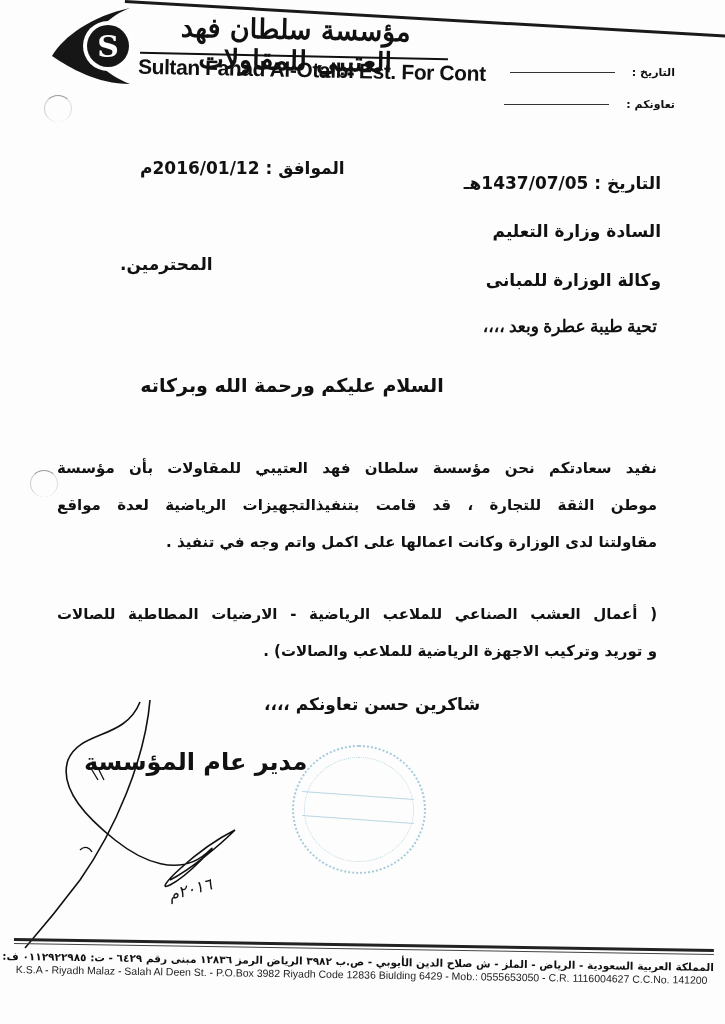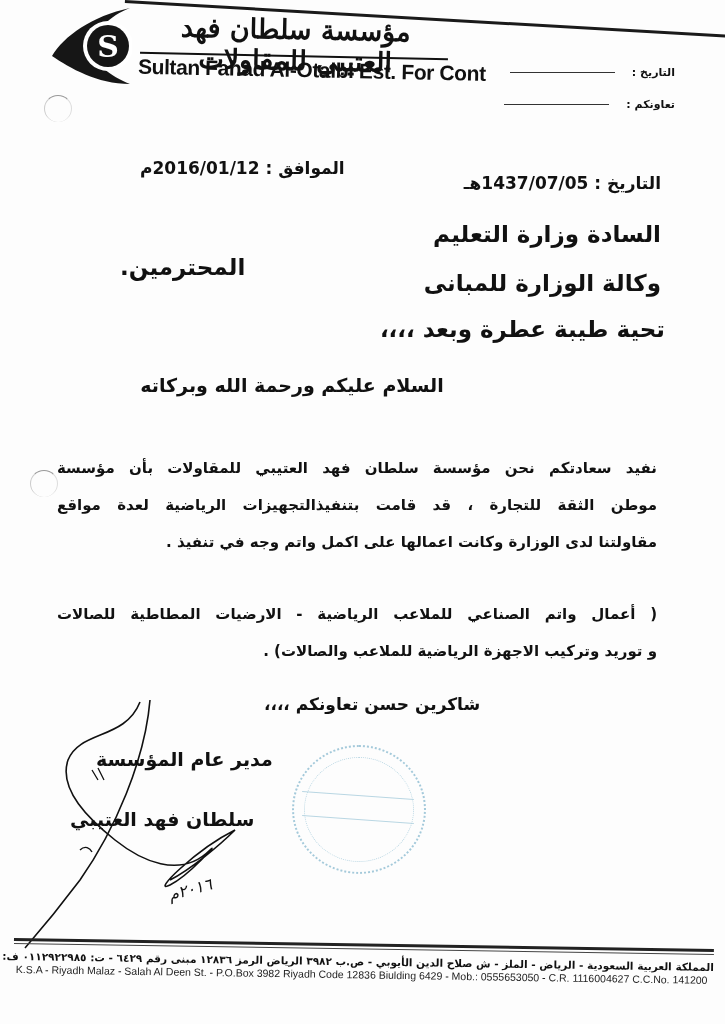--- a/index.html
+++ b/index.html
@@ -18,21 +18,21 @@
   .logo { position: absolute; left: 52px; top: 6px; width: 80px; height: 80px; }
   .brand-ar { position: absolute; left: 143px; top: 14px; width: 305px; font-size: 27px; font-family: "DejaVu Serif", serif; font-weight: bold; text-align: center; direction: rtl; letter-spacing: -0.5px; transform: rotate(1.2deg); }
   .brand-rule { position: absolute; left: 140px; top: 55px; width: 308px; height: 2px; background: #111; transform: rotate(1.2deg); }
   .brand-en { position: absolute; left: 138px; top: 58px; width: 315px; font-family: "Liberation Sans", sans-serif; font-weight: bold; font-size: 21px; letter-spacing: -0.4px; transform: rotate(1.2deg); white-space: nowrap; }
 
   .meta-row { position: absolute; right: 50px; display: flex; align-items: center; gap: 17px; direction: rtl; font-size: 11px; font-weight: bold; }
   .meta-line { width: 105px; height: 1px; background: #333; }
 
   .punch { position: absolute; width: 26px; height: 26px; border-radius: 50%; border-top: 1px solid #999; border-left: 1px solid #ccc; border-right: 1px solid #ddd; border-bottom: none; }
 
-  .body-text { font-size: 23px; }
+  .body-text { font-size: 17px; }
   .para { position: absolute; right: 68px; width: 600px; direction: rtl; text-align: justify; text-align-last: justify; font-size: 15px; font-weight: bold; line-height: 37px; margin-top: 20px; }
   .para .line { display: block; white-space: nowrap; }
 
   
   .stamp { position: absolute; left: 292px; top: 745px; width: 130px; height: 125px; border-radius: 50%; border: 2px dotted #7fb4cc; opacity: 0.7; }
   .stamp::before { content: ""; position: absolute; inset: 10px; border-radius: 50%; border: 1px dotted #9cc6d8; }
   .stamp-line { position: absolute; left: 8px; width: 112px; height: 1px; background: #9cc6d8; }
 
   
   .foot-rule1 { position: absolute; left: 14px; top: 938px; width: 700px; height: 3px; background: #222; transform-origin: 0 0; transform: rotate(0.9deg); }
@@ -69,39 +69,38 @@
 
   <div class="punch" style="left:44px; top:95px;"></div>
   <div class="punch" style="left:30px; top:470px;"></div>
 
   <div class="abs ar body-text" style="right:64px; top:173px; font-size:17px;">التاريخ : 1437/07/05هـ</div>
   <div class="abs ar body-text" style="left:140px; top:158px; font-size:17px;">الموافق : 2016/01/12م</div>
 
   <div class="abs ar body-text" style="right:64px; top:221px;">السادة وزارة التعليم</div>
   <div class="abs ar body-text" style="right:64px; top:270px;">وكالة الوزارة للمبانى</div>
   <div class="abs ar body-text" style="left:120px; top:254px;">المحترمين.</div>
-  <div class="abs ar body-text" style="right:60px; top:316px;">تحية طيبة عطرة وبعد ،،،،</div>
+  <div class="abs ar body-text" style="right:68px; top:316px;font-family:Liberation Serif, serif;">تحية طيبة عطرة وبعد ،،،،</div>
 
   <div class="abs ar" style="left:0; width:584px; text-align:center; top:374px; font-size:19px;">السلام عليكم ورحمة الله وبركاته</div>
 
   <div class="para" style="top:430px;">
     <span class="line">نفيد سعادتكم نحن مؤسسة سلطان فهد العتيبي للمقاولات بأن مؤسسة</span>
     <span class="line">موطن الثقة للتجارة ، قد قامت بتنفيذالتجهيزات الرياضية لعدة مواقع</span>
     <span class="line" style="text-align-last:right;">مقاولتنا لدى الوزارة وكانت اعمالها على اكمل واتم وجه في تنفيذ .</span>
   </div>
 
   <div class="para" style="top:576px;">
-    <span class="line">( أعمال واتم الصناعي للملاعب الرياضية -  الارضيات المطاطية  للصالات</span>
+    <span class="line">( أعمال العشب الصناعي للملاعب الرياضية -  الارضيات المطاطية  للصالات</span>
     <span class="line" style="text-align-last:right;">و توريد وتركيب الاجهزة الرياضية للملاعب والصالات) .</span>
   </div>
 
   <div class="abs ar body-text" style="left:264px; top:694px; font-size:17px;">شاكرين حسن تعاونكم ،،،،</div>
 
-  <div class="abs ar" style="left:84px; top:748px; font-size:19px;margin-left:12px;">مدير عام المؤسسة</div>
-  <div class="abs ar" style="left:70px; top:808px; font-size:19px;">سلطان فهد العتيبي</div>
+  <div class="abs ar" style="left:84px; top:748px; font-size:24px;">مدير عام المؤسسة</div>
 
   <svg class="abs" style="left:20px; top:700px;" width="260" height="250" viewBox="0 0 260 250">
     <path d="M120 2 C105 40 60 30 48 60 C38 90 70 120 95 140 C120 160 160 180 190 150 C200 140 170 175 150 185 C130 195 175 150 215 130 C200 145 170 170 150 180" fill="none" stroke="#111" stroke-width="1.6"></path>
     <path d="M130 0 C125 60 95 130 60 180 C45 200 25 225 5 248" fill="none" stroke="#111" stroke-width="1.6"></path>
     <path d="M60 150 C65 145 70 148 72 152" fill="none" stroke="#111" stroke-width="1.4"></path>
     <path d="M72 70 L78 80 M78 68 L84 80" fill="none" stroke="#111" stroke-width="1.3"></path>
   </svg>
   <div class="abs" style="left:168px; top:880px; font-size:16px; transform:rotate(-15deg); font-style:italic;">٢٠١٦م</div>
 
   <div class="stamp">

